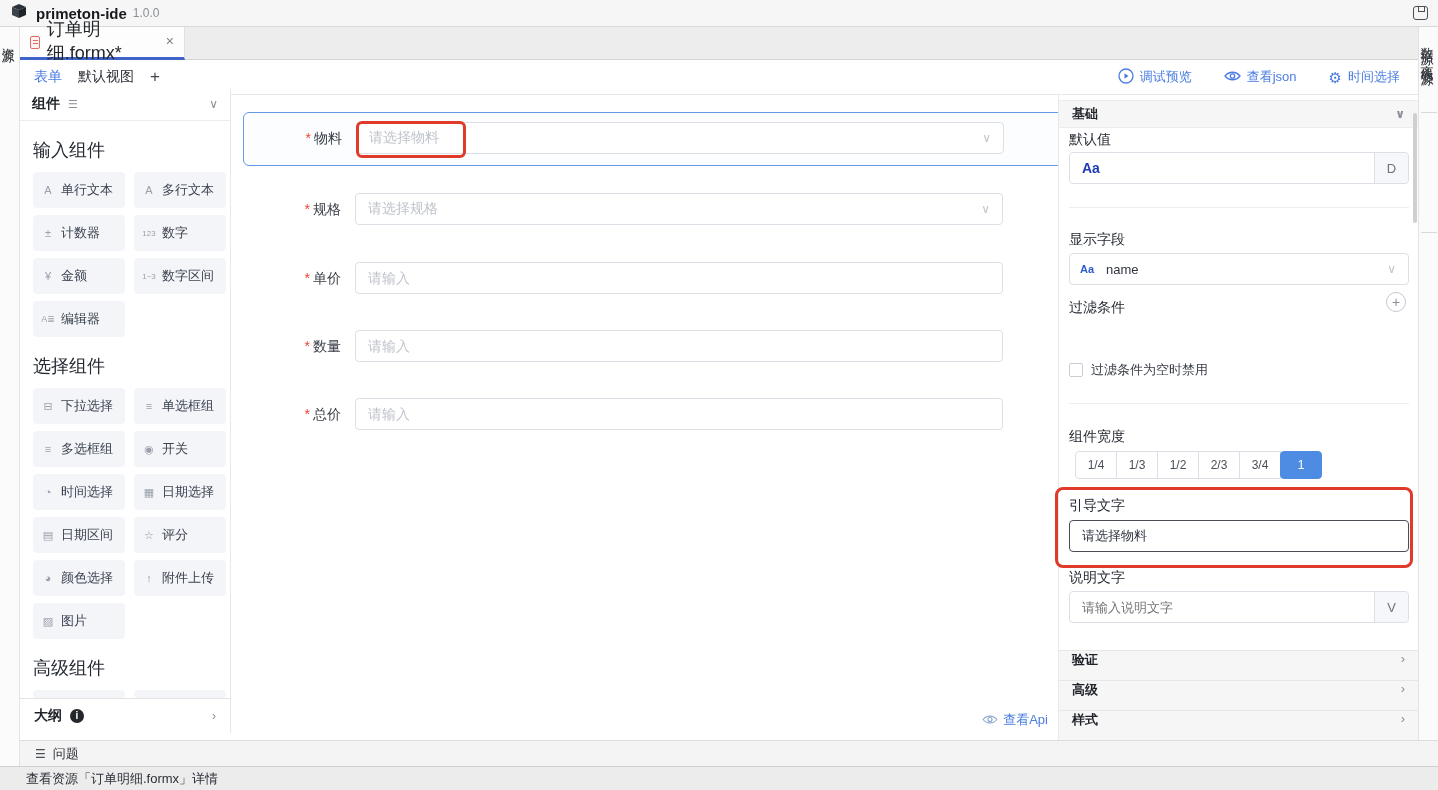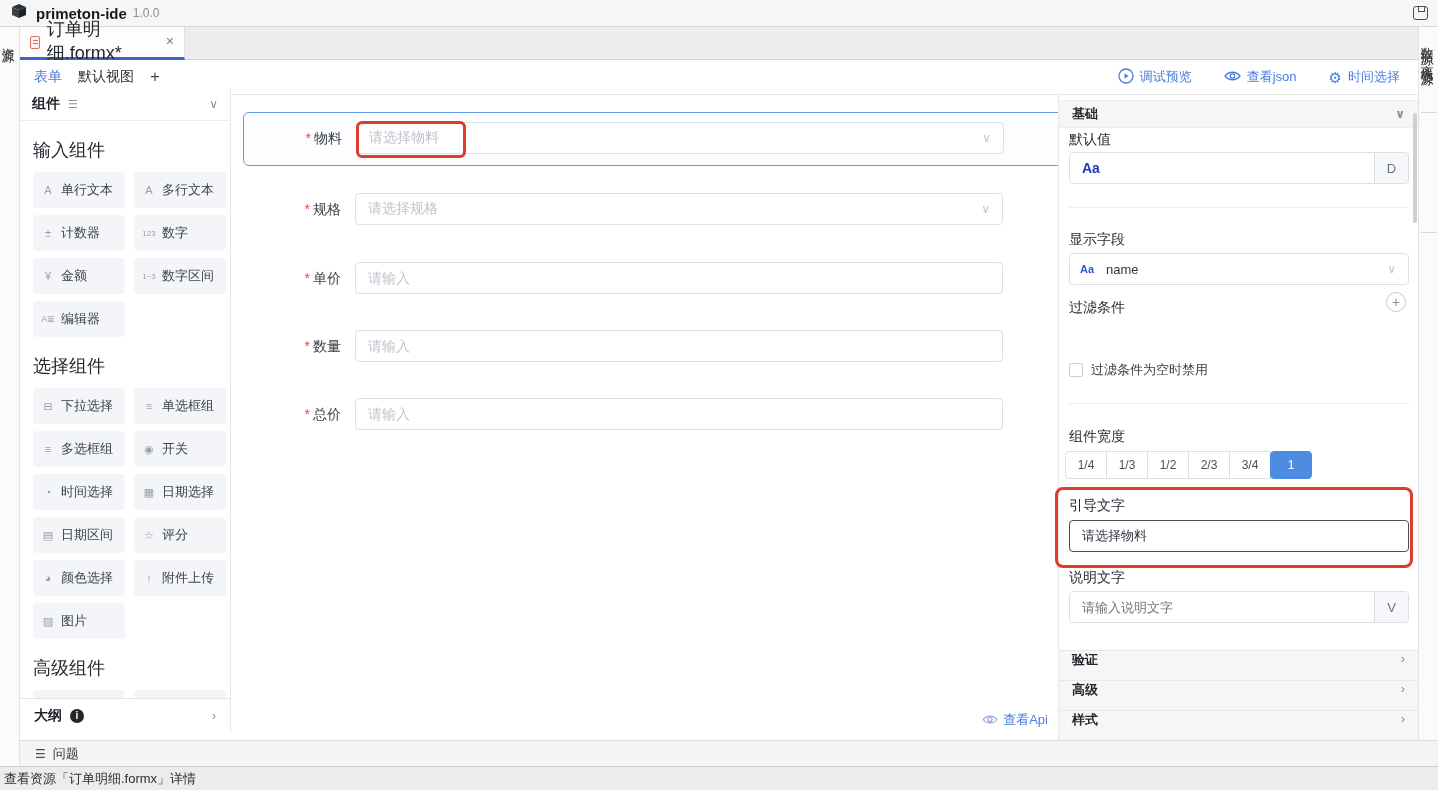--- a/index.html
+++ b/index.html
@@ -81,36 +81,36 @@
   .ictrl { position:absolute; left:10px; width:340px; height:32px; border:1px solid #dcdfe6; border-radius:4px; background:#fff; display:flex; align-items:center; }
   .ictrl .val { font-size:13px; color:#303540; padding-left:12px; }
   .suffix-btn { margin-left:auto; width:34px; height:30px; border-left:1px solid #dcdfe6; background:#f5f7fa; border-radius:0 4px 4px 0; display:flex; align-items:center; justify-content:center; font-size:13px; color:#6b7widt1; color:#6b7280; }
   .aa-dark { font-weight:bold; color:#1d3bb8; font-size:14px; padding-left:12px; }
   .aa-small { font-weight:bold; color:#2d5bd1; font-size:11px; padding-left:10px; }
   .idiv { position:absolute; left:10px; width:340px; border-top:1px solid #ebedf0; }
   .plus-btn { position:absolute; right:12px; width:20px; height:20px; border:1px solid #c4c9d2; border-radius:50%; color:#8a8f98; font-size:14px; line-height:18px; text-align:center; background:#fff; }
   .resize-h { position:absolute; right:3px; bottom:3px; width:8px; height:8px; background:repeating-linear-gradient(135deg,#c6c9cf 0 1px,transparent 1px 3.5px); }
   .cbx-row { position:absolute; left:10px; display:flex; align-items:center; gap:8px; font-size:13px; color:#3b4048; }
   .cbx { width:14px; height:14px; border:1px solid #c9ced6; border-radius:2px; background:#fff; }
-  #segmented { position:absolute; left:6px; display:flex; }
+  #segmented { position:absolute; left:16px; display:flex; }
   .seg { width:42px; height:28px; border:1px solid #dcdfe6; margin-left:-1px; background:#fff; font-size:12px; color:#4b5058; display:flex; align-items:center; justify-content:center; }
   .seg:first-child { border-radius:4px 0 0 4px; margin-left:0; }
   .seg.on { background:#4e8ce4; border-color:#4e8ce4; color:#fff; border-radius:4px; z-index:2; }
   #annot-guide { left:-4px; top:392px; width:358px; height:81px; border-radius:8px; }
   #guide-input { border-color:#4b4f55; }
   #guide-input input { border:none; outline:none; width:100%; font-size:13px; color:#303540; padding-left:12px; background:transparent; }
   .fold { position:absolute; left:0; width:359px; height:30px; background:#f6f6f6; border-top:1px solid #e7e7e7; display:flex; align-items:flex-start; padding:0 13px; font-size:13px; font-weight:bold; color:#1f2329; }
   .fold .chev { font-size:13px; font-weight:normal; }
   .scroll-thumb { position:absolute; right:1px; top:18px; width:4px; height:110px; background:#cfcfcf; border-radius:2px; }
 
   
   #problems { left:20px; top:740px; width:1418px; height:26px; background:#f4f4f4; border-top:1px solid #dcdcdc; display:flex; align-items:center; padding-left:15px; gap:7px; }
   #problems .licon { color:#4a4f55; font-size:12px; }
   #problems .t { font-size:13px; color:#2b2f36; }
-  #statusbar { left:0; top:766px; width:1438px; height:24px; background:#ececec; border-top:1px solid #cfcfcf; display:flex; align-items:center; padding-left:4px; font-size:13px; color:#2b2f36; }
+  #statusbar { left:0; top:766px; width:1438px; height:24px; background:#ececec; border-top:1px solid #cfcfcf; display:flex; align-items:center; padding-left:26px; font-size:13px; color:#2b2f36; }
 </style>
 </head>
 <body>
 
 <div class="abs" id="titlebar">
   <span><svg width="18" height="16" viewBox="0 0 18 16">
         <path d="M2 4 L9 1 L16 4 L9 7 Z" fill="#2b3137"></path>
         <path d="M2 4 L9 7 L9 15 L2 12 Z" fill="#3c434b"></path>
         <path d="M16 4 L9 7 L9 15 L16 12 Z" fill="#1f242a"></path>
       </svg></span>

